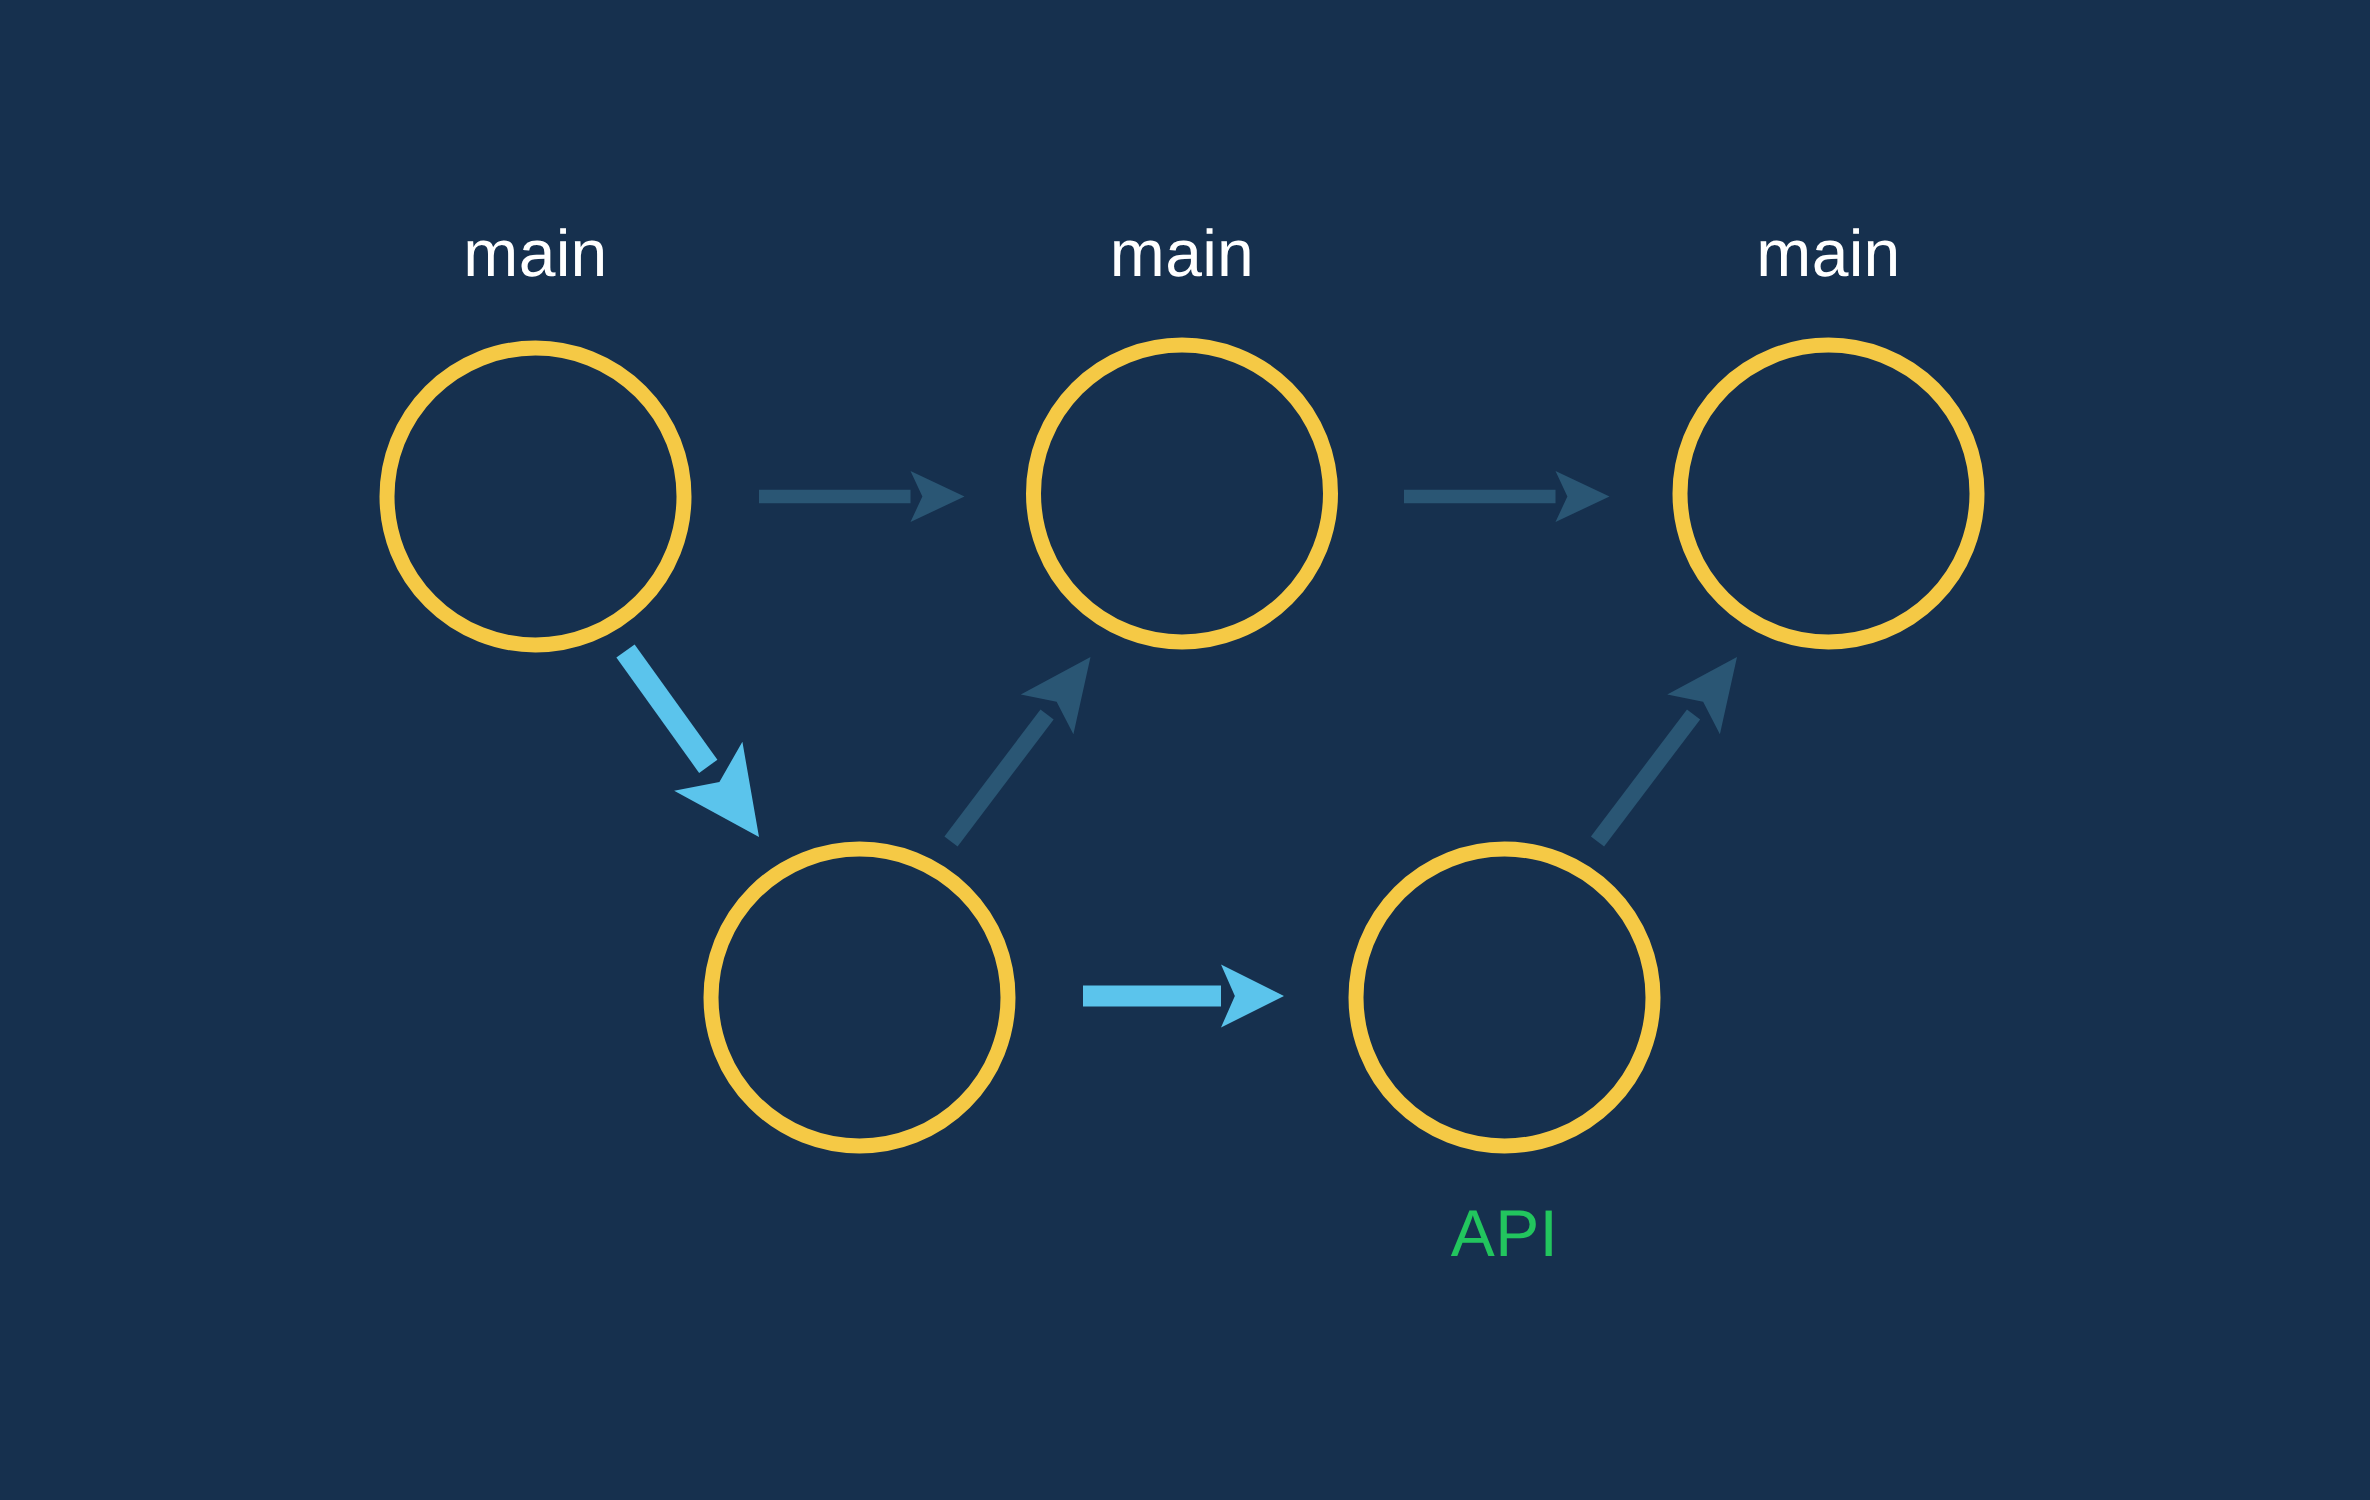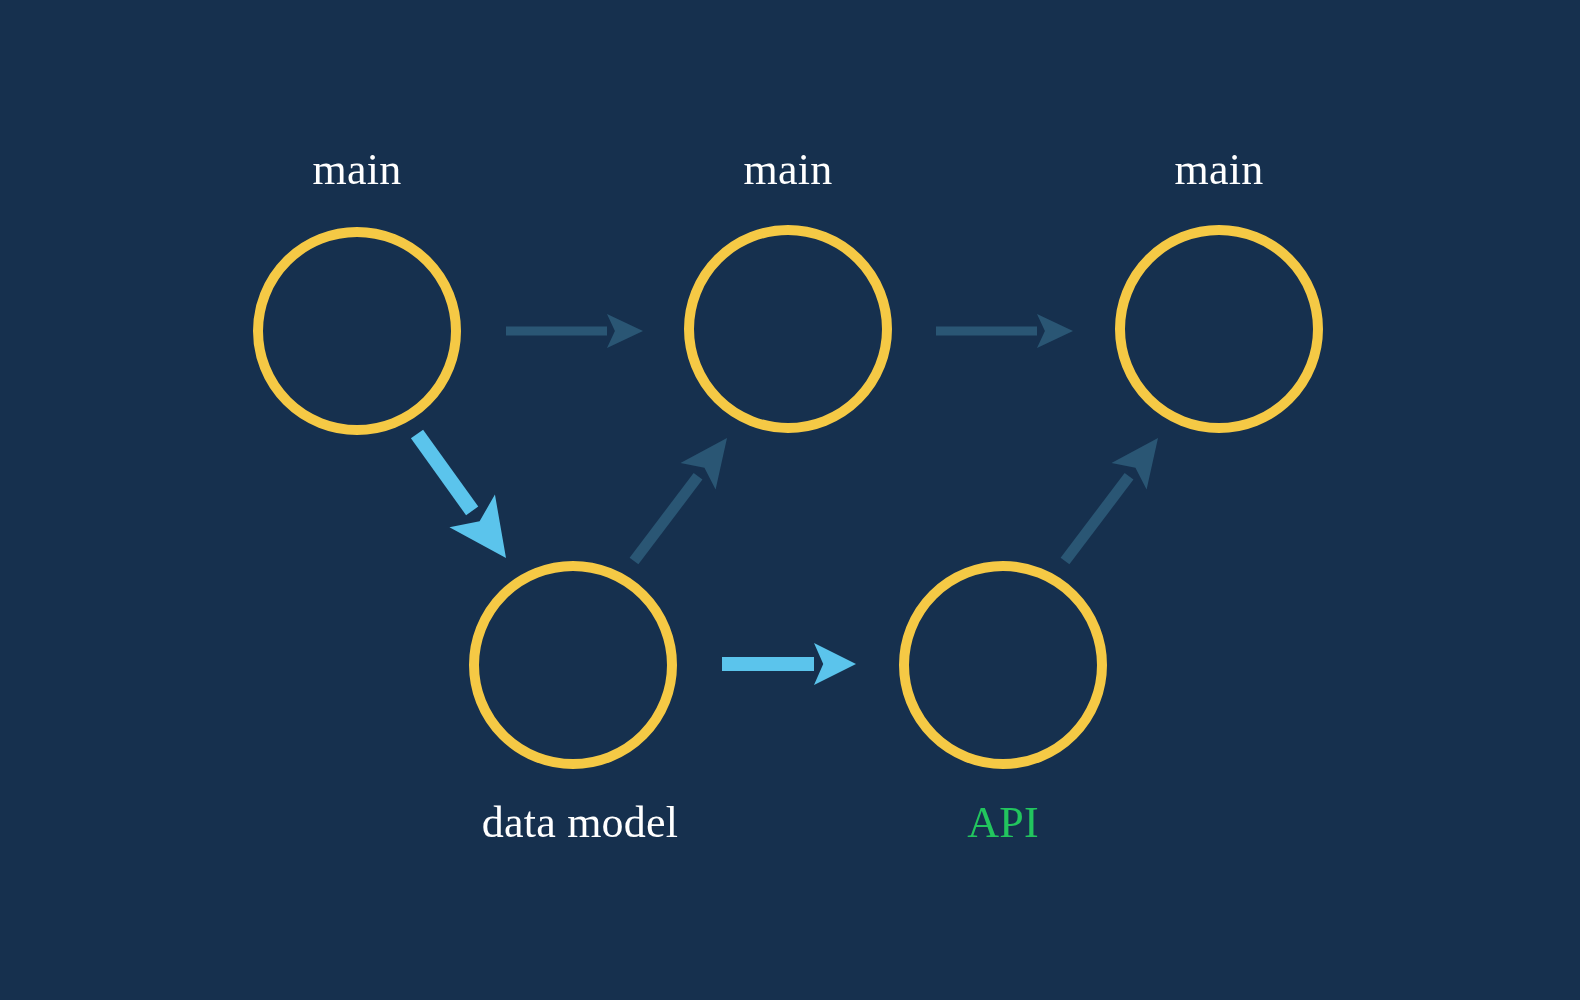--- a/index.html
+++ b/index.html
@@ -23,21 +23,21 @@
     position: absolute;
     left: 0;
     top: 0;
     width: 1580px;
     height: 1000px;
     display: block;
   }
   .node-label {
     position: absolute;
     color: #ffffff;
-    font-family: Liberation Serif, serif;
+    font-family: Liberation Sans, sans-serif;
     font-size: 44px;
     font-weight: 400;
     line-height: 1;
     white-space: nowrap;
     transform: translate(-50%, -50%);
     letter-spacing: 0.2px;
     -webkit-font-smoothing: antialiased;
   }
 </style>
 </head>
@@ -87,16 +87,15 @@
       <circle class="node-circle" cx="1219" cy="329" r="99" fill="none" stroke="#f5c945" stroke-width="10"></circle>
       <circle class="node-circle" cx="573" cy="665" r="99" fill="none" stroke="#f5c945" stroke-width="10"></circle>
       <circle class="node-circle" cx="1003" cy="665" r="99" fill="none" stroke="#f5c945" stroke-width="10"></circle>
     </g>
 
   </svg>
 
   <div class="node-label" style="left: 357px; top: 170px; color: rgb(255, 255, 255);">main</div>
   <div class="node-label" style="left: 788px; top: 170px; color: rgb(255, 255, 255);">main</div>
   <div class="node-label" style="left: 1219px; top: 170px; color: rgb(255, 255, 255);">main</div>
-  <div class="node-label" style="left: 580px; top: 823px; color: rgb(255, 255, 255);">data model</div>
   <div class="node-label" style="left: 1003px; top: 823px; color: #22c55e;">API</div>
 
 </div>
 
 </body></html>

